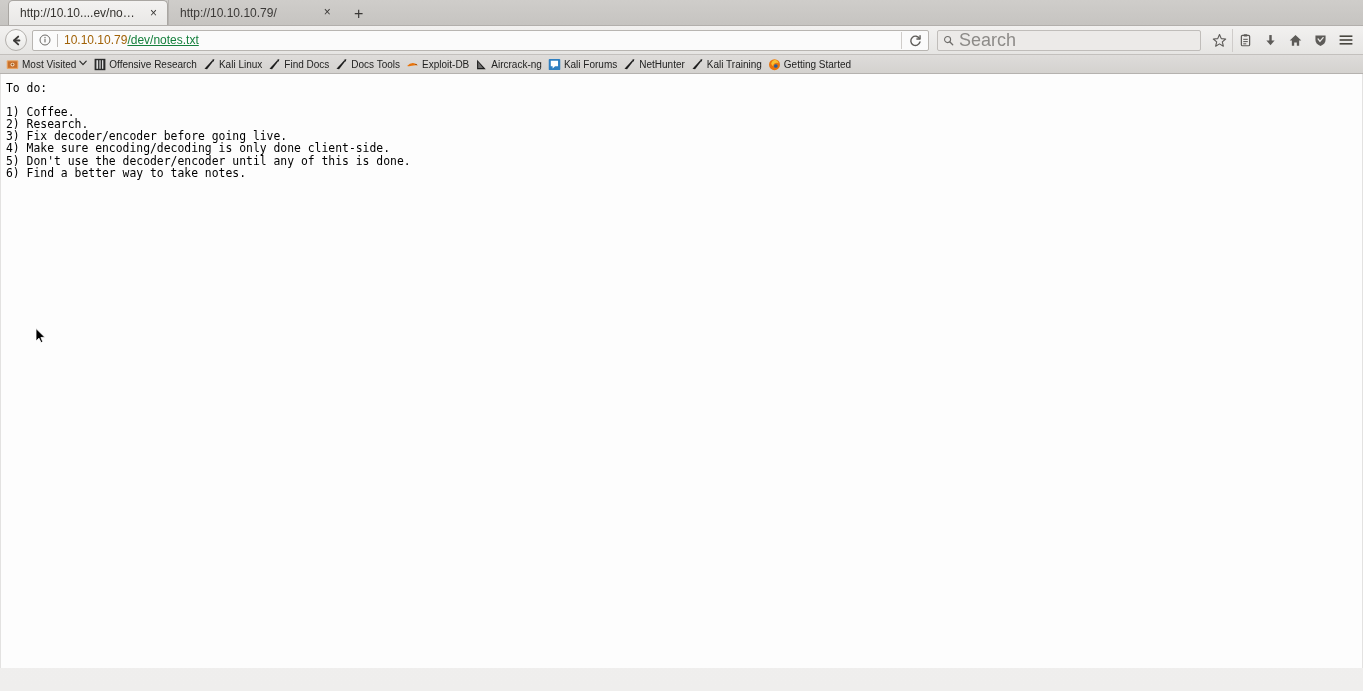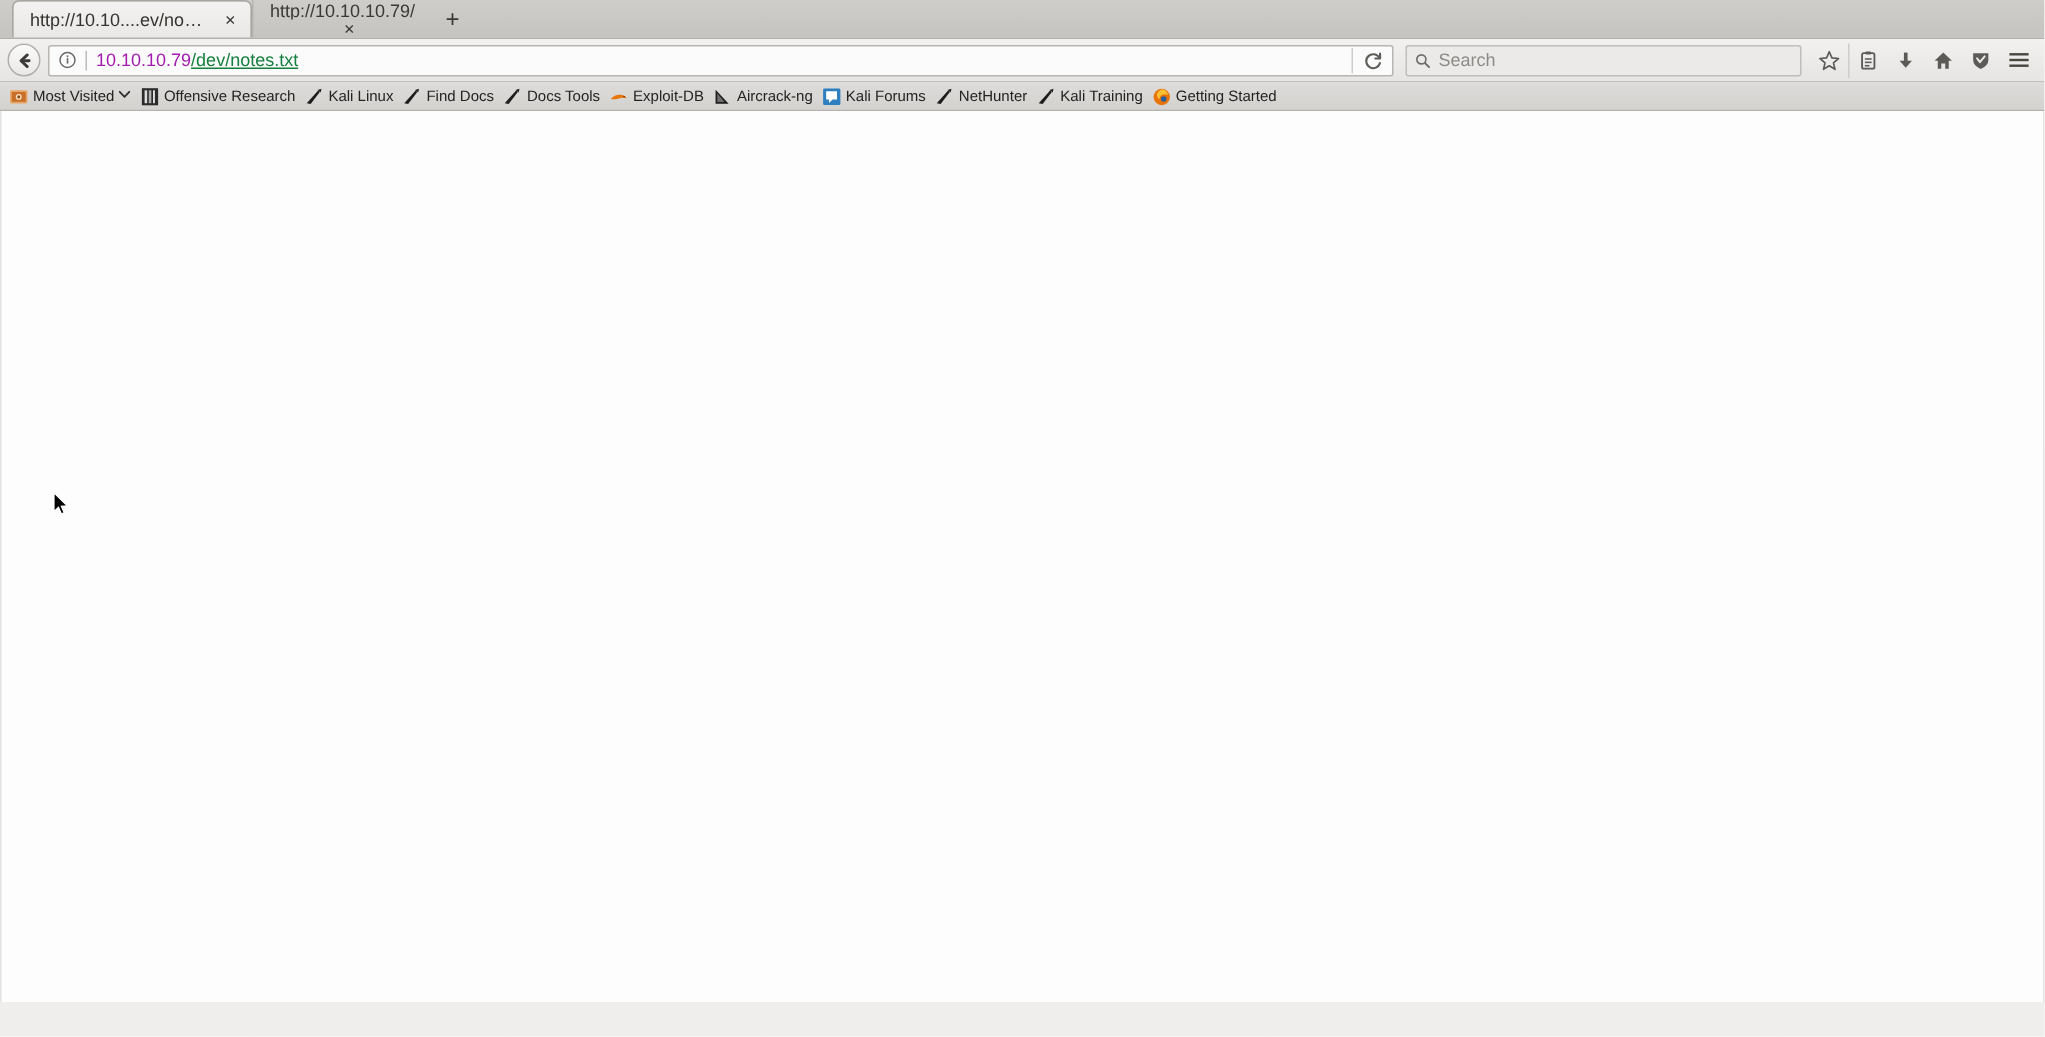--- a/index.html
+++ b/index.html
@@ -79,21 +79,20 @@
   }
   .tab.active {
     background: linear-gradient(to bottom, #f3f2f1 0%, #e9e8e6 100%);
     border: 1px solid #a9a6a2;
     border-bottom: none;
     border-radius: 5px 5px 0 0;
   }
   .tab.inactive {
     color: #3b3937;
     border-left: 1px solid #b6b3b0;
-    flex-direction: column;
   }
   .tab-label {
     max-width: 118px;
     overflow: hidden;
     text-overflow: ellipsis;
     display: inline-block;
   }
   .tab-close {
     margin-left: 9px;
     width: 13px; height: 13px;
@@ -160,21 +159,21 @@
     margin: 0 6px 0 5px;
     flex: 0 0 auto;
   }
   .urltext {
     font-size: 12px;
     color: #1d1d1b;
     white-space: nowrap;
     overflow: hidden;
     flex: 1 1 auto;
   }
-  .urltext .host { color: #a21caf; }
+  .urltext .host { color: #a16207; }
   .urltext .path { color: #15803d; text-decoration: underline; }
   .reload-wrap {
     display: flex; align-items: center;
     flex: 0 0 auto;
     padding-left: 4px;
     border-left: 1px solid #d0cdca;
     margin-left: 4px;
   }
   .reloadbtn {
     width: 19px; height: 17px;
@@ -188,21 +187,21 @@
     background: #eceae8;
     border: 1px solid #c0bdba;
     border-radius: 2px;
     display: flex;
     align-items: center;
     padding: 0 5px;
     box-sizing: border-box;
     flex: 0 0 auto;
   }
   .search-ph {
-    font-size: 12px;
+    font-size: 18px;
     color: #8d8b88;
     margin-left: 5px;
   }
   .toolicons {
     display: flex;
     align-items: center;
     flex: 0 0 auto;
     margin-left: 6px;
     gap: 0;
   }
@@ -495,20 +494,28 @@
           <circle cx="7" cy="7.2" r="5.9" fill="#e8740c"></circle>
           <path d="M7.6 1.6 Q10.8 2.6 11.6 5.6 Q9.2 4.6 7.0 5.8 Q5.2 6.8 5.6 8.8 Q3.6 8.0 3.4 5.6 Q4.2 2.6 7.6 1.6 Z" fill="#f9c033"></path>
           <circle cx="8.4" cy="8.6" r="2.0" fill="#2a5d9b"></circle>
         </svg>
       </span>
       <span>Getting Started</span>
     </div>
   </div>
 
   <div class="content">
+    <pre class="pre">To do:
+
+1) Coffee.
+2) Research.
+3) Fix decoder/encoder before going live.
+4) Make sure encoding/decoding is only done client-side.
+5) Don't use the decoder/encoder until any of this is done.
+6) Find a better way to take notes.</pre>
 
     <div class="cursor">
       <svg width="12" height="18" viewBox="0 0 12 18">
         <path d="M1 0.5 L1 13.0 L4.0 10.2 L6.0 14.6 L7.8 13.8 L5.9 9.5 L9.8 9.2 Z" fill="#000000" stroke="#ffffff" stroke-width="0.8"></path>
       </svg>
     </div>
   </div>
 
 </div>
 

